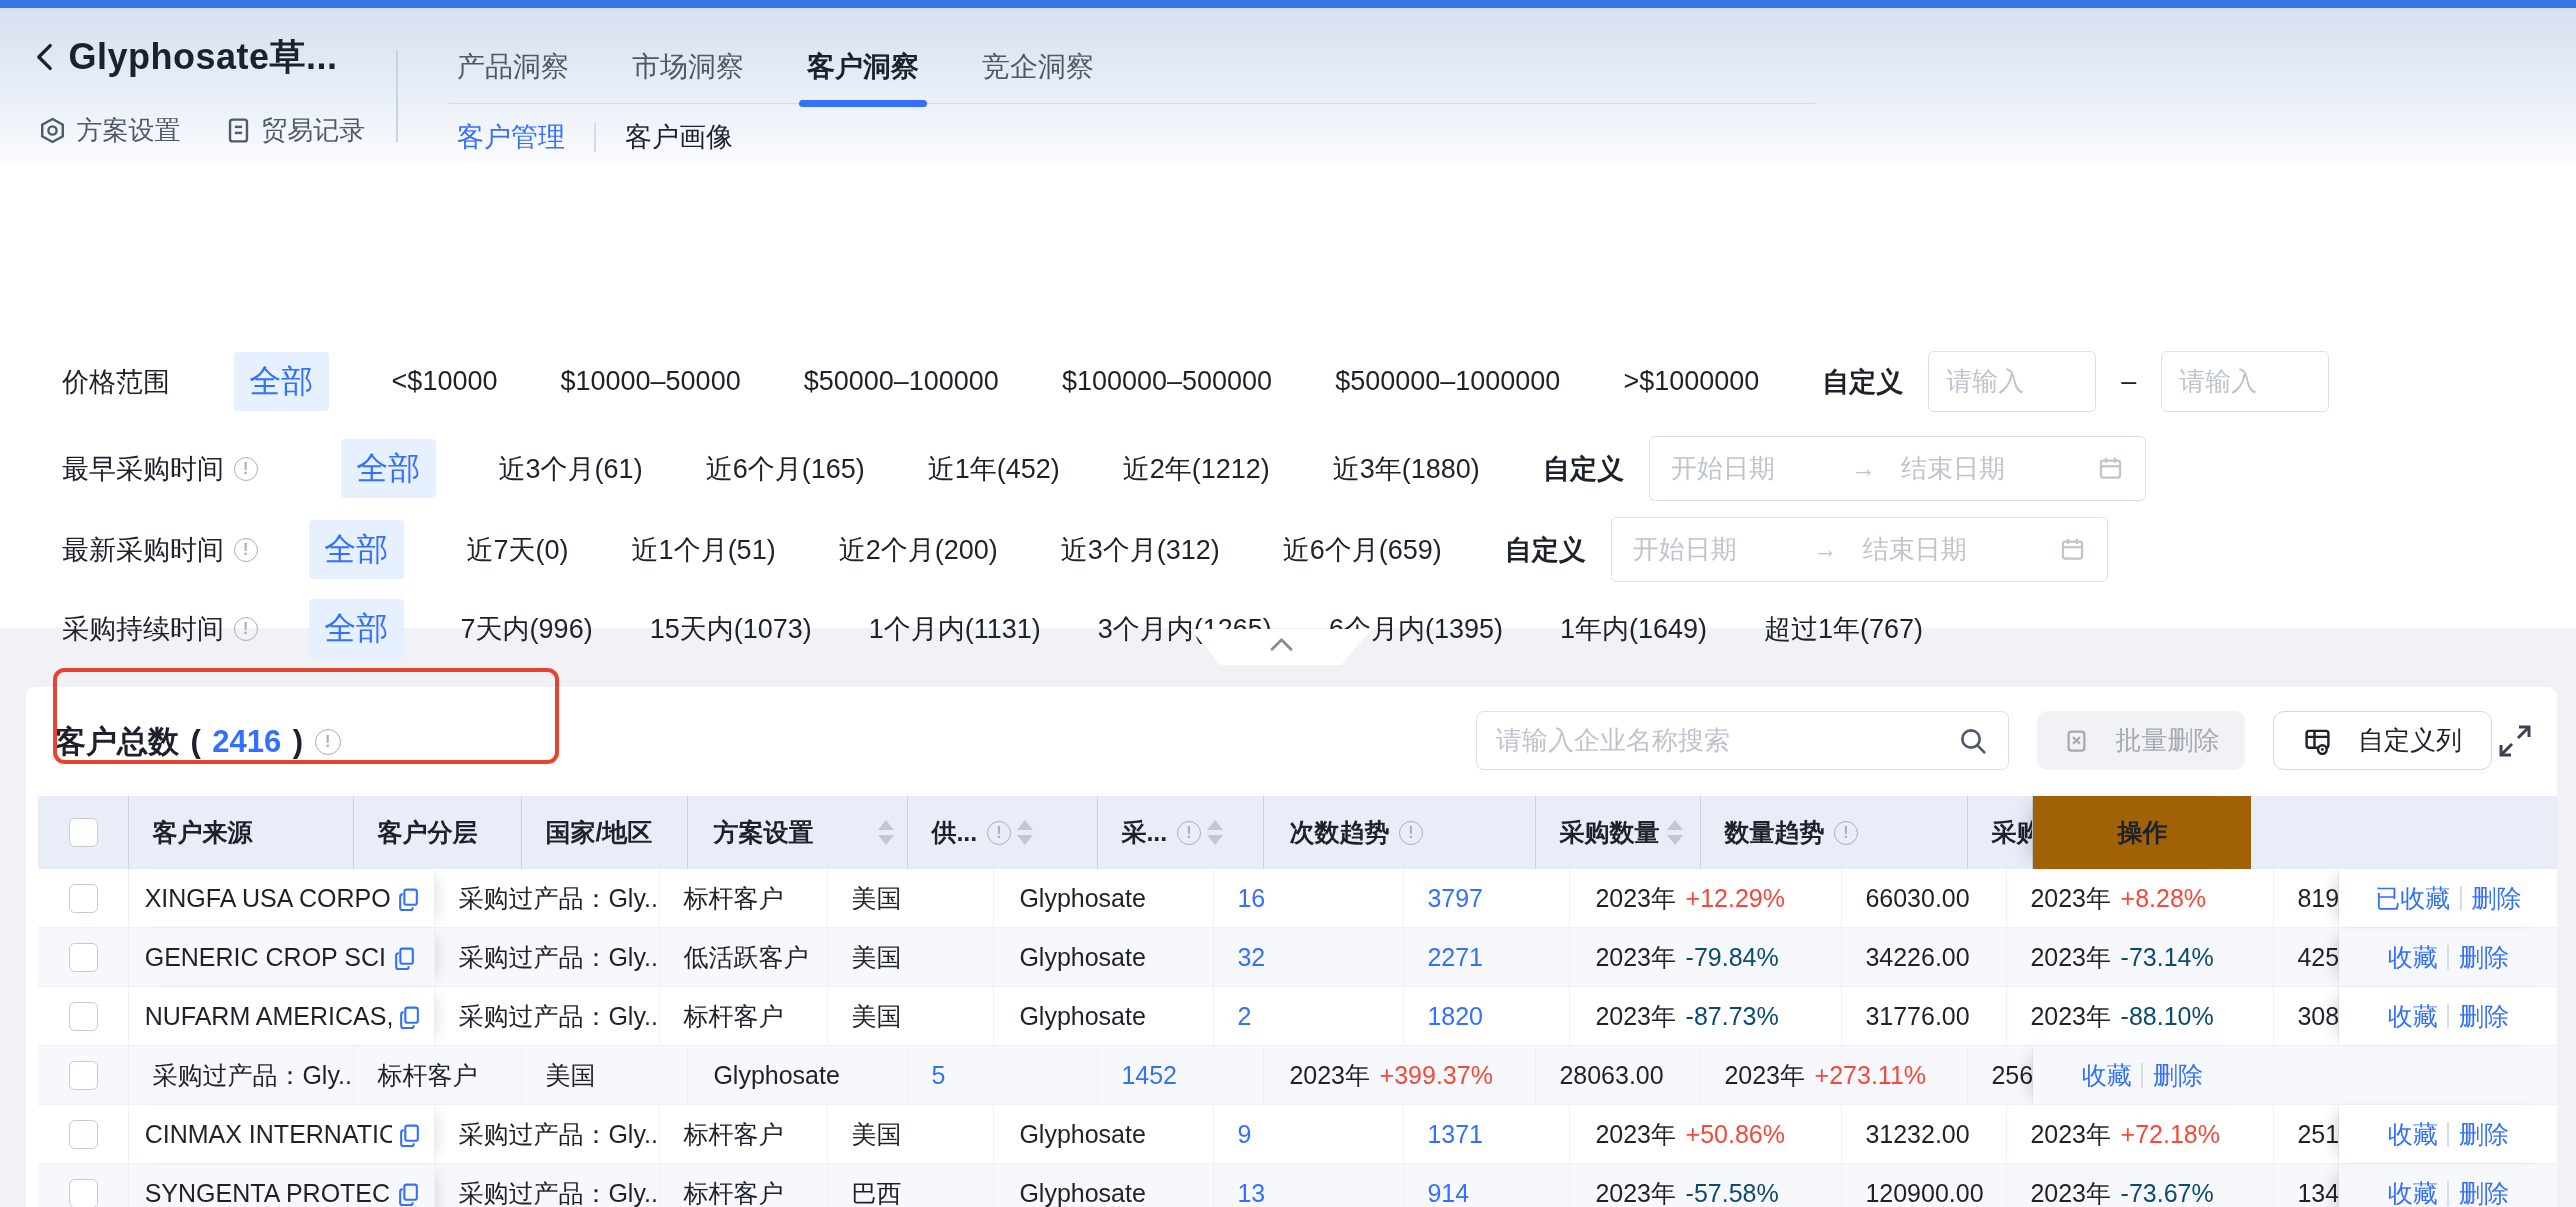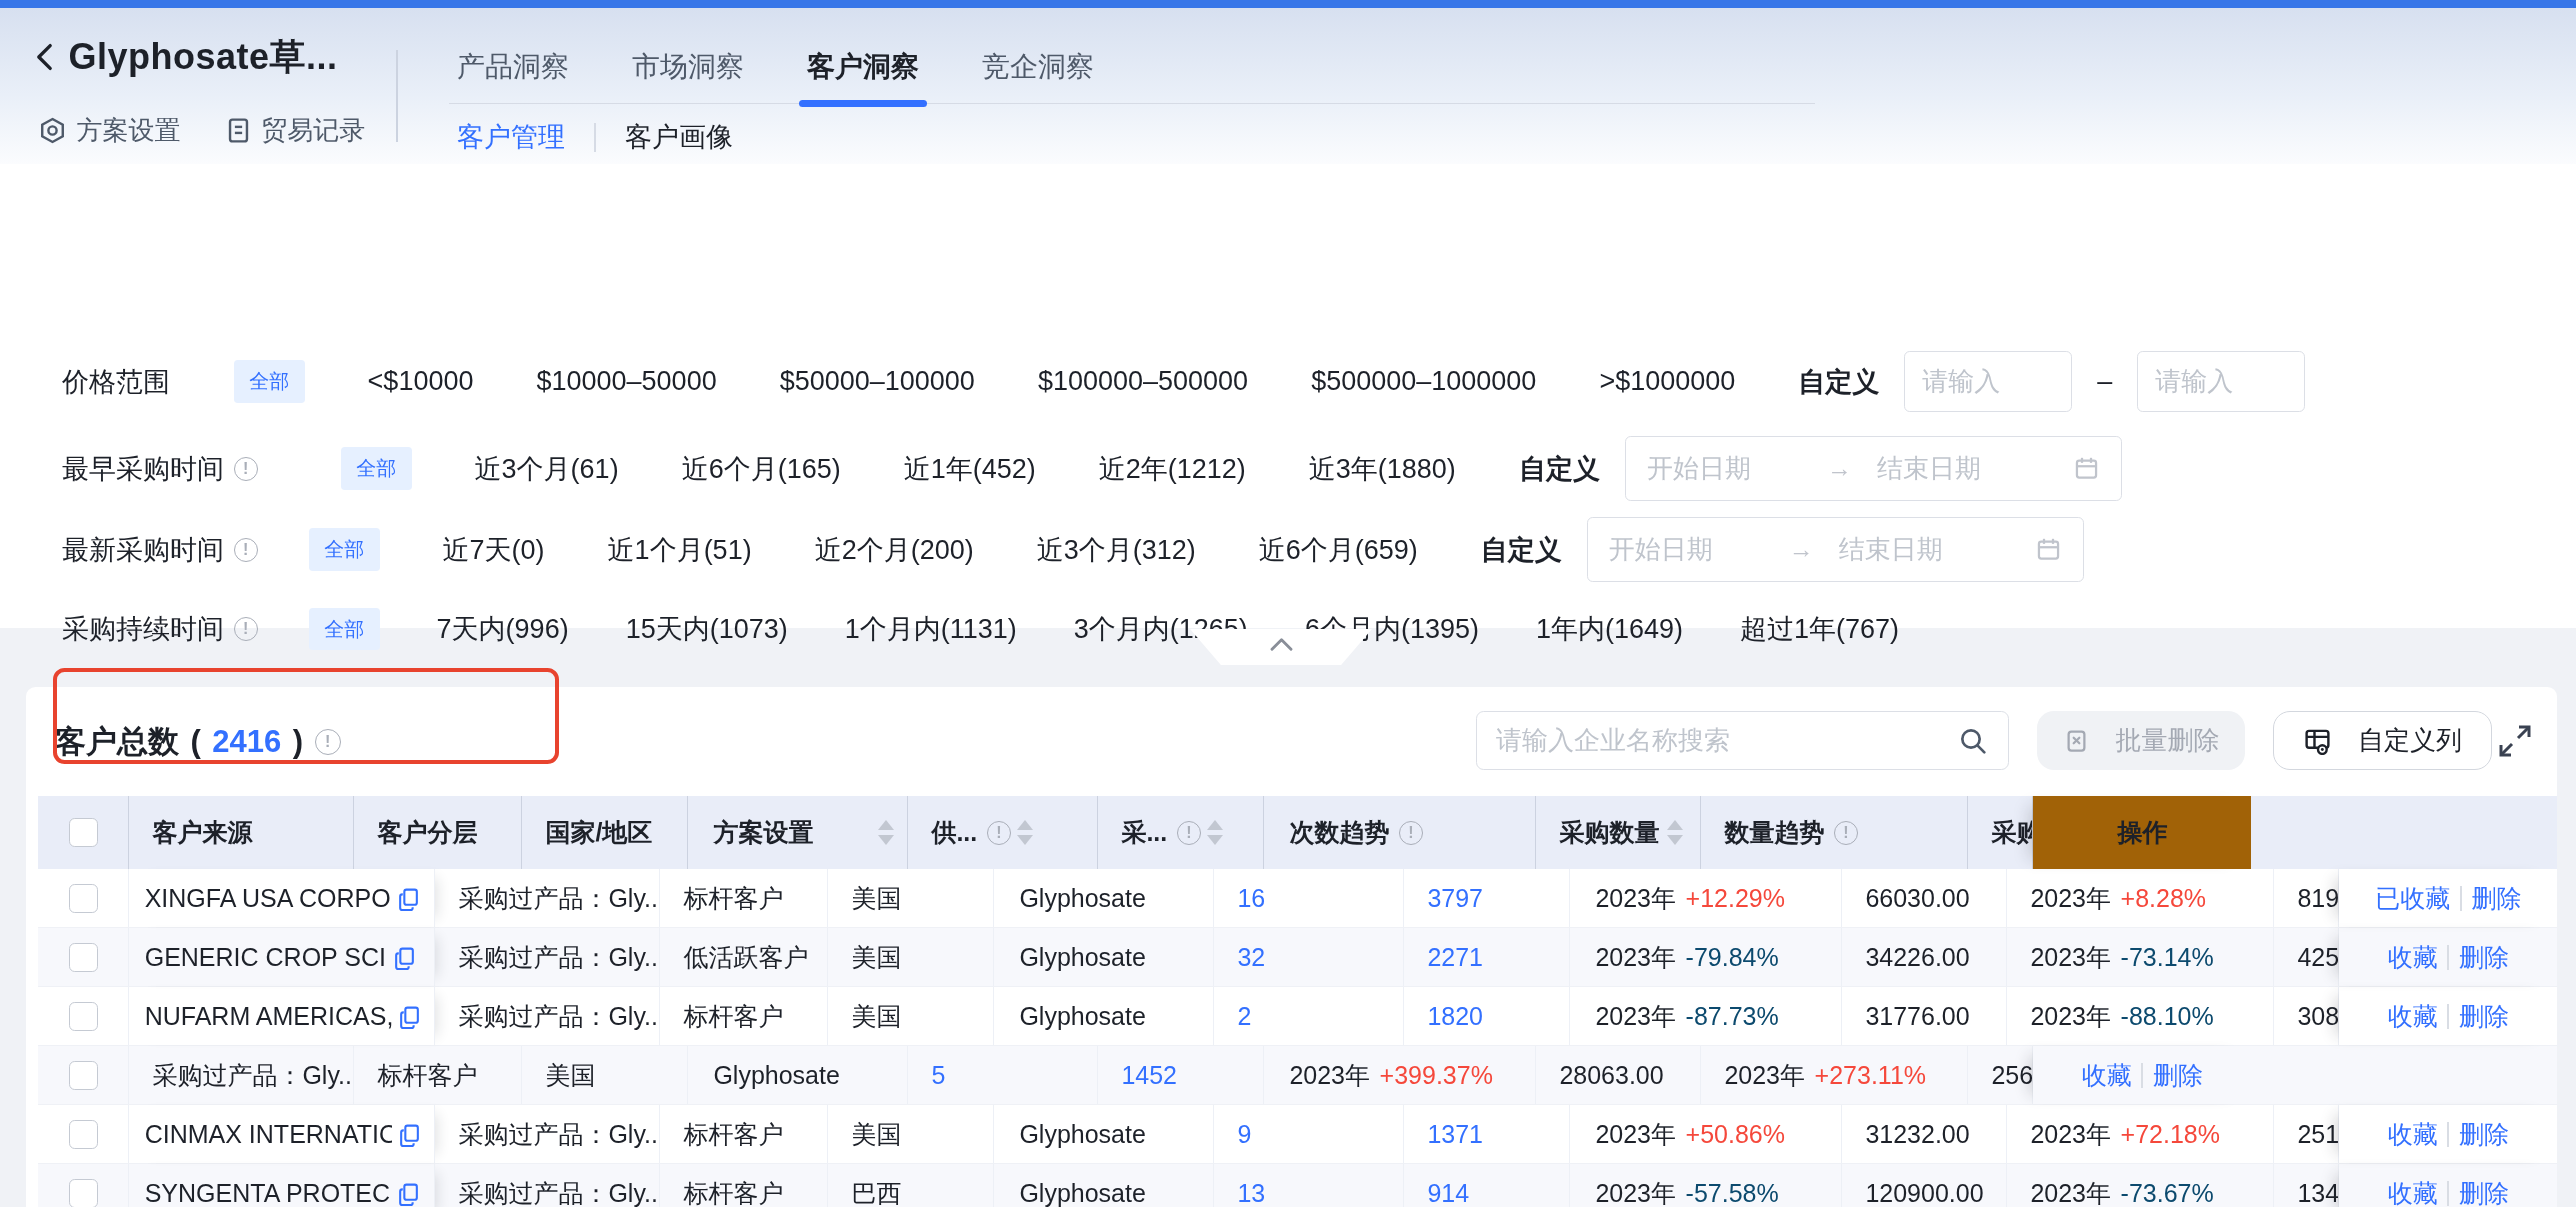--- a/index.html
+++ b/index.html
@@ -30,21 +30,21 @@
   .subtab.active::after { content:''; position:absolute; left:50%; transform:translateX(-50%); bottom:0; width:63px; height:5.7px; background:#3370ff; border-radius:2.9px; }
   .subtab-sep { width:1.9px; height:29px; background:#d6dbe5; margin-bottom:17px; }
 
   
   .filter-panel { position:absolute; top:164px; left:0; width:2576px; height:464px; background:#ffffff; }
   .f-row { position:absolute; left:62px; right:29px; display:flex; align-items:center; }
   .f-label { display:flex; align-items:center; gap:9.6px; font-size:27px; color:#1d2129; flex:0 0 auto; }
   .lw1 { width:172px; } .lw2 { width:247px; }
   .f-opts { display:flex; align-items:center; gap:63px; }
   .opt { font-size:27px; color:#1d2129; white-space:nowrap; cursor:pointer; }
-  .chip { background:#e6f0ff; color:#3370ff; padding:7.6px 15.3px; border-radius:3.8px; font-size:20px; cursor:pointer; }
+  .chip { background:#e6f0ff; color:#3370ff; padding:7.6px 15.3px; border-radius:3.8px; font-size:32px; cursor:pointer; }
   .custom-lbl { font-size:27px; font-weight:bold; color:#1d2129; }
   .sub-group { display:flex; align-items:center; gap:25px; }
   .txt-input { width:168px; height:61px; border:1.9px solid #dcdfe6; border-radius:5.7px; font-size:26px; padding:0 17px;
     color:#1d2129; background:#fff; outline:none; font-family:inherit; }
   .txt-input::placeholder { color:#bfc4cc; }
   .dash { font-size:27px; color:#1d2129; }
   .date-box { width:497px; height:65px; border:1.9px solid #dcdfe6; border-radius:5.7px; display:flex; align-items:center;
     padding:0 21px; background:#fff; cursor:text; }
   .date-ph { font-size:26px; color:#bfc4cc; }
   .date-start { width:180px; }
@@ -72,21 +72,21 @@
   .card-title { position:absolute; left:29px; top:34px; display:flex; align-items:center; gap:11.5px; }
   .card-title .t { font-size:31px; font-weight:bold; color:#1d2129; }
   .card-title .p { font-size:31px; font-weight:bold; color:#1d2129; }
   .card-title .n { font-size:31px; font-weight:bold; color:#3370ff; }
 
   .search-box { position:absolute; left:1450px; top:24px; width:533px; height:59px; border:1.9px solid #dcdfe6; border-radius:7.6px;
     display:flex; align-items:center; padding:0 19px; background:#fff; }
   .search-box input { border:none; outline:none; flex:1; font-size:26px; color:#1d2129; font-family:inherit; }
   .search-box input::placeholder { color:#bfc4cc; }
 
-  .btn { height:59px; border-radius:17px; display:flex; align-items:center; justify-content:center; gap:26px; font-size:26px; cursor:pointer; }
+  .btn { height:59px; border-radius:11px; display:flex; align-items:center; justify-content:center; gap:26px; font-size:26px; cursor:pointer; }
   .btn-batch { position:absolute; left:2011px; top:24px; width:208px; background:#f0f2f5; color:#a4a9b3; border:none; cursor:not-allowed; }
   .btn-columns { position:absolute; left:2247px; top:24px; width:219px; background:#fff; color:#1d2129; border:1.9px solid #d3d7de; }
   .fs-icon { position:absolute; left:2471px; top:36px; width:36px; height:36px; cursor:pointer; }
 
   
   .tbl { position:absolute; left:12.4px; top:109px; width:2519px; }
   .tr { display:flex; width:2519px; }
   .tr.th { height:73px; background:#e9edf8; }
   .tr.body { height:59px; background:#fff; border-bottom:1px solid #eff1f6; }
   .tr.body.zebra { background:#f7f8fc; }

